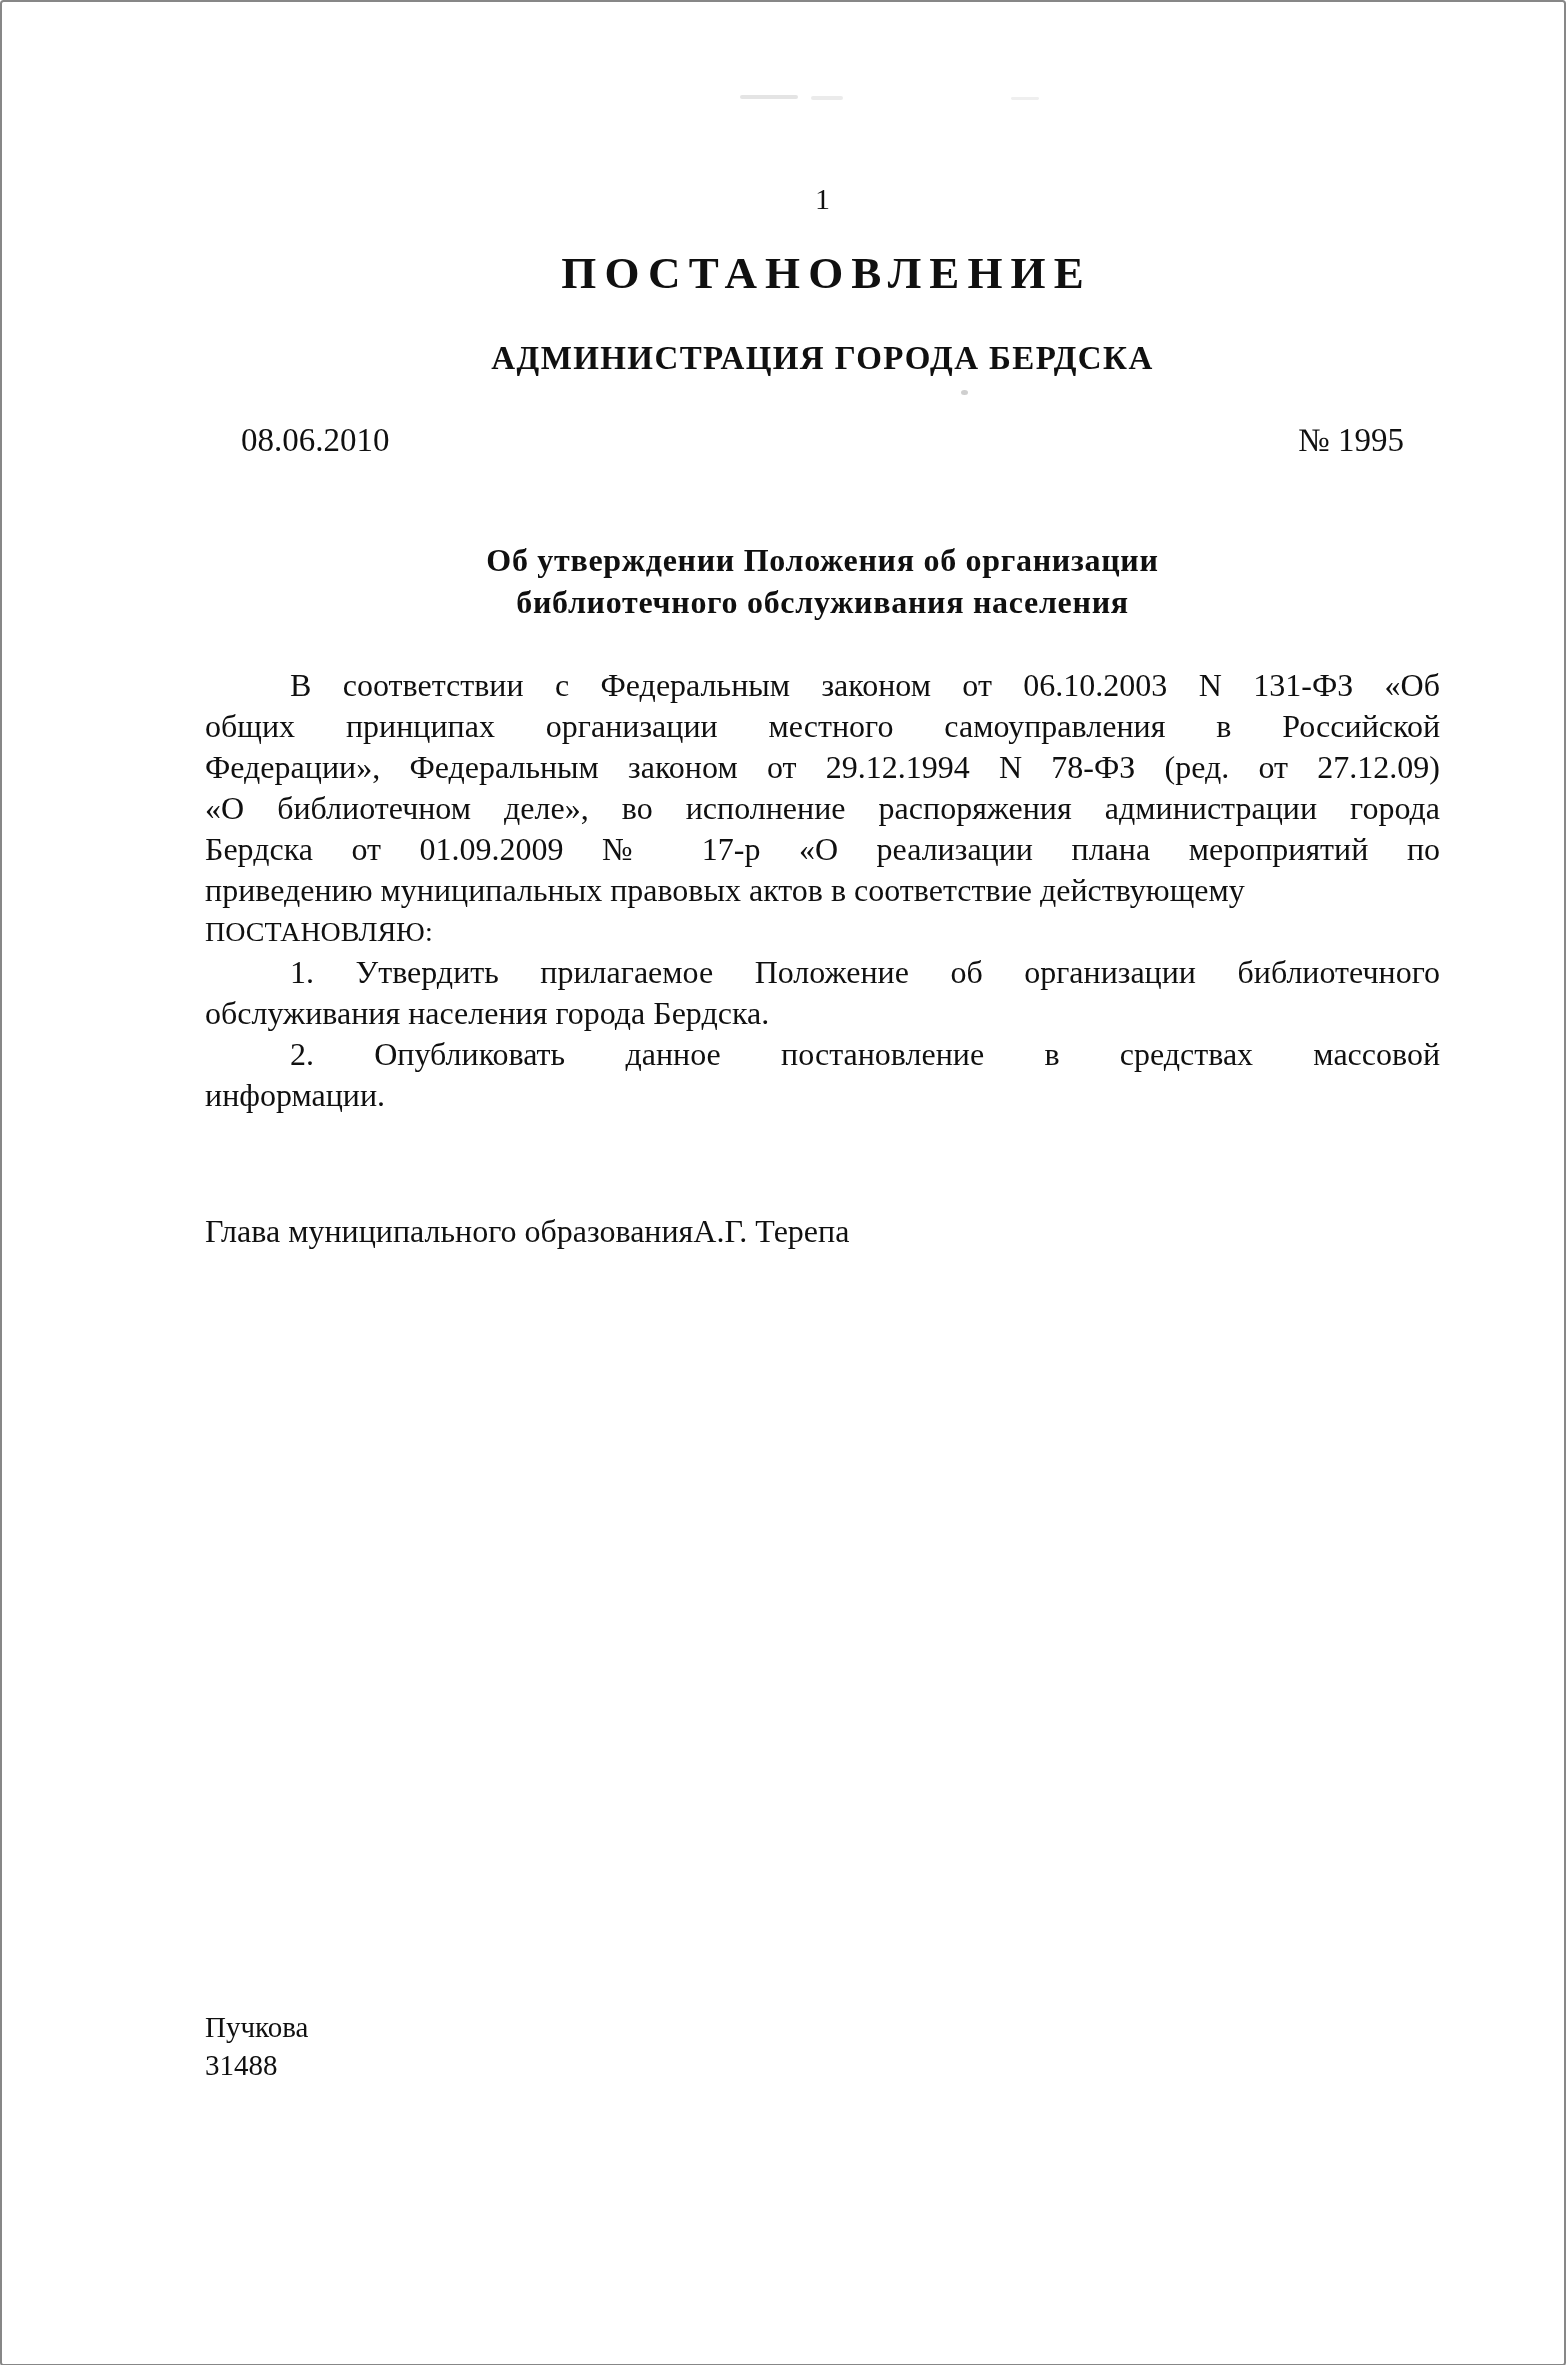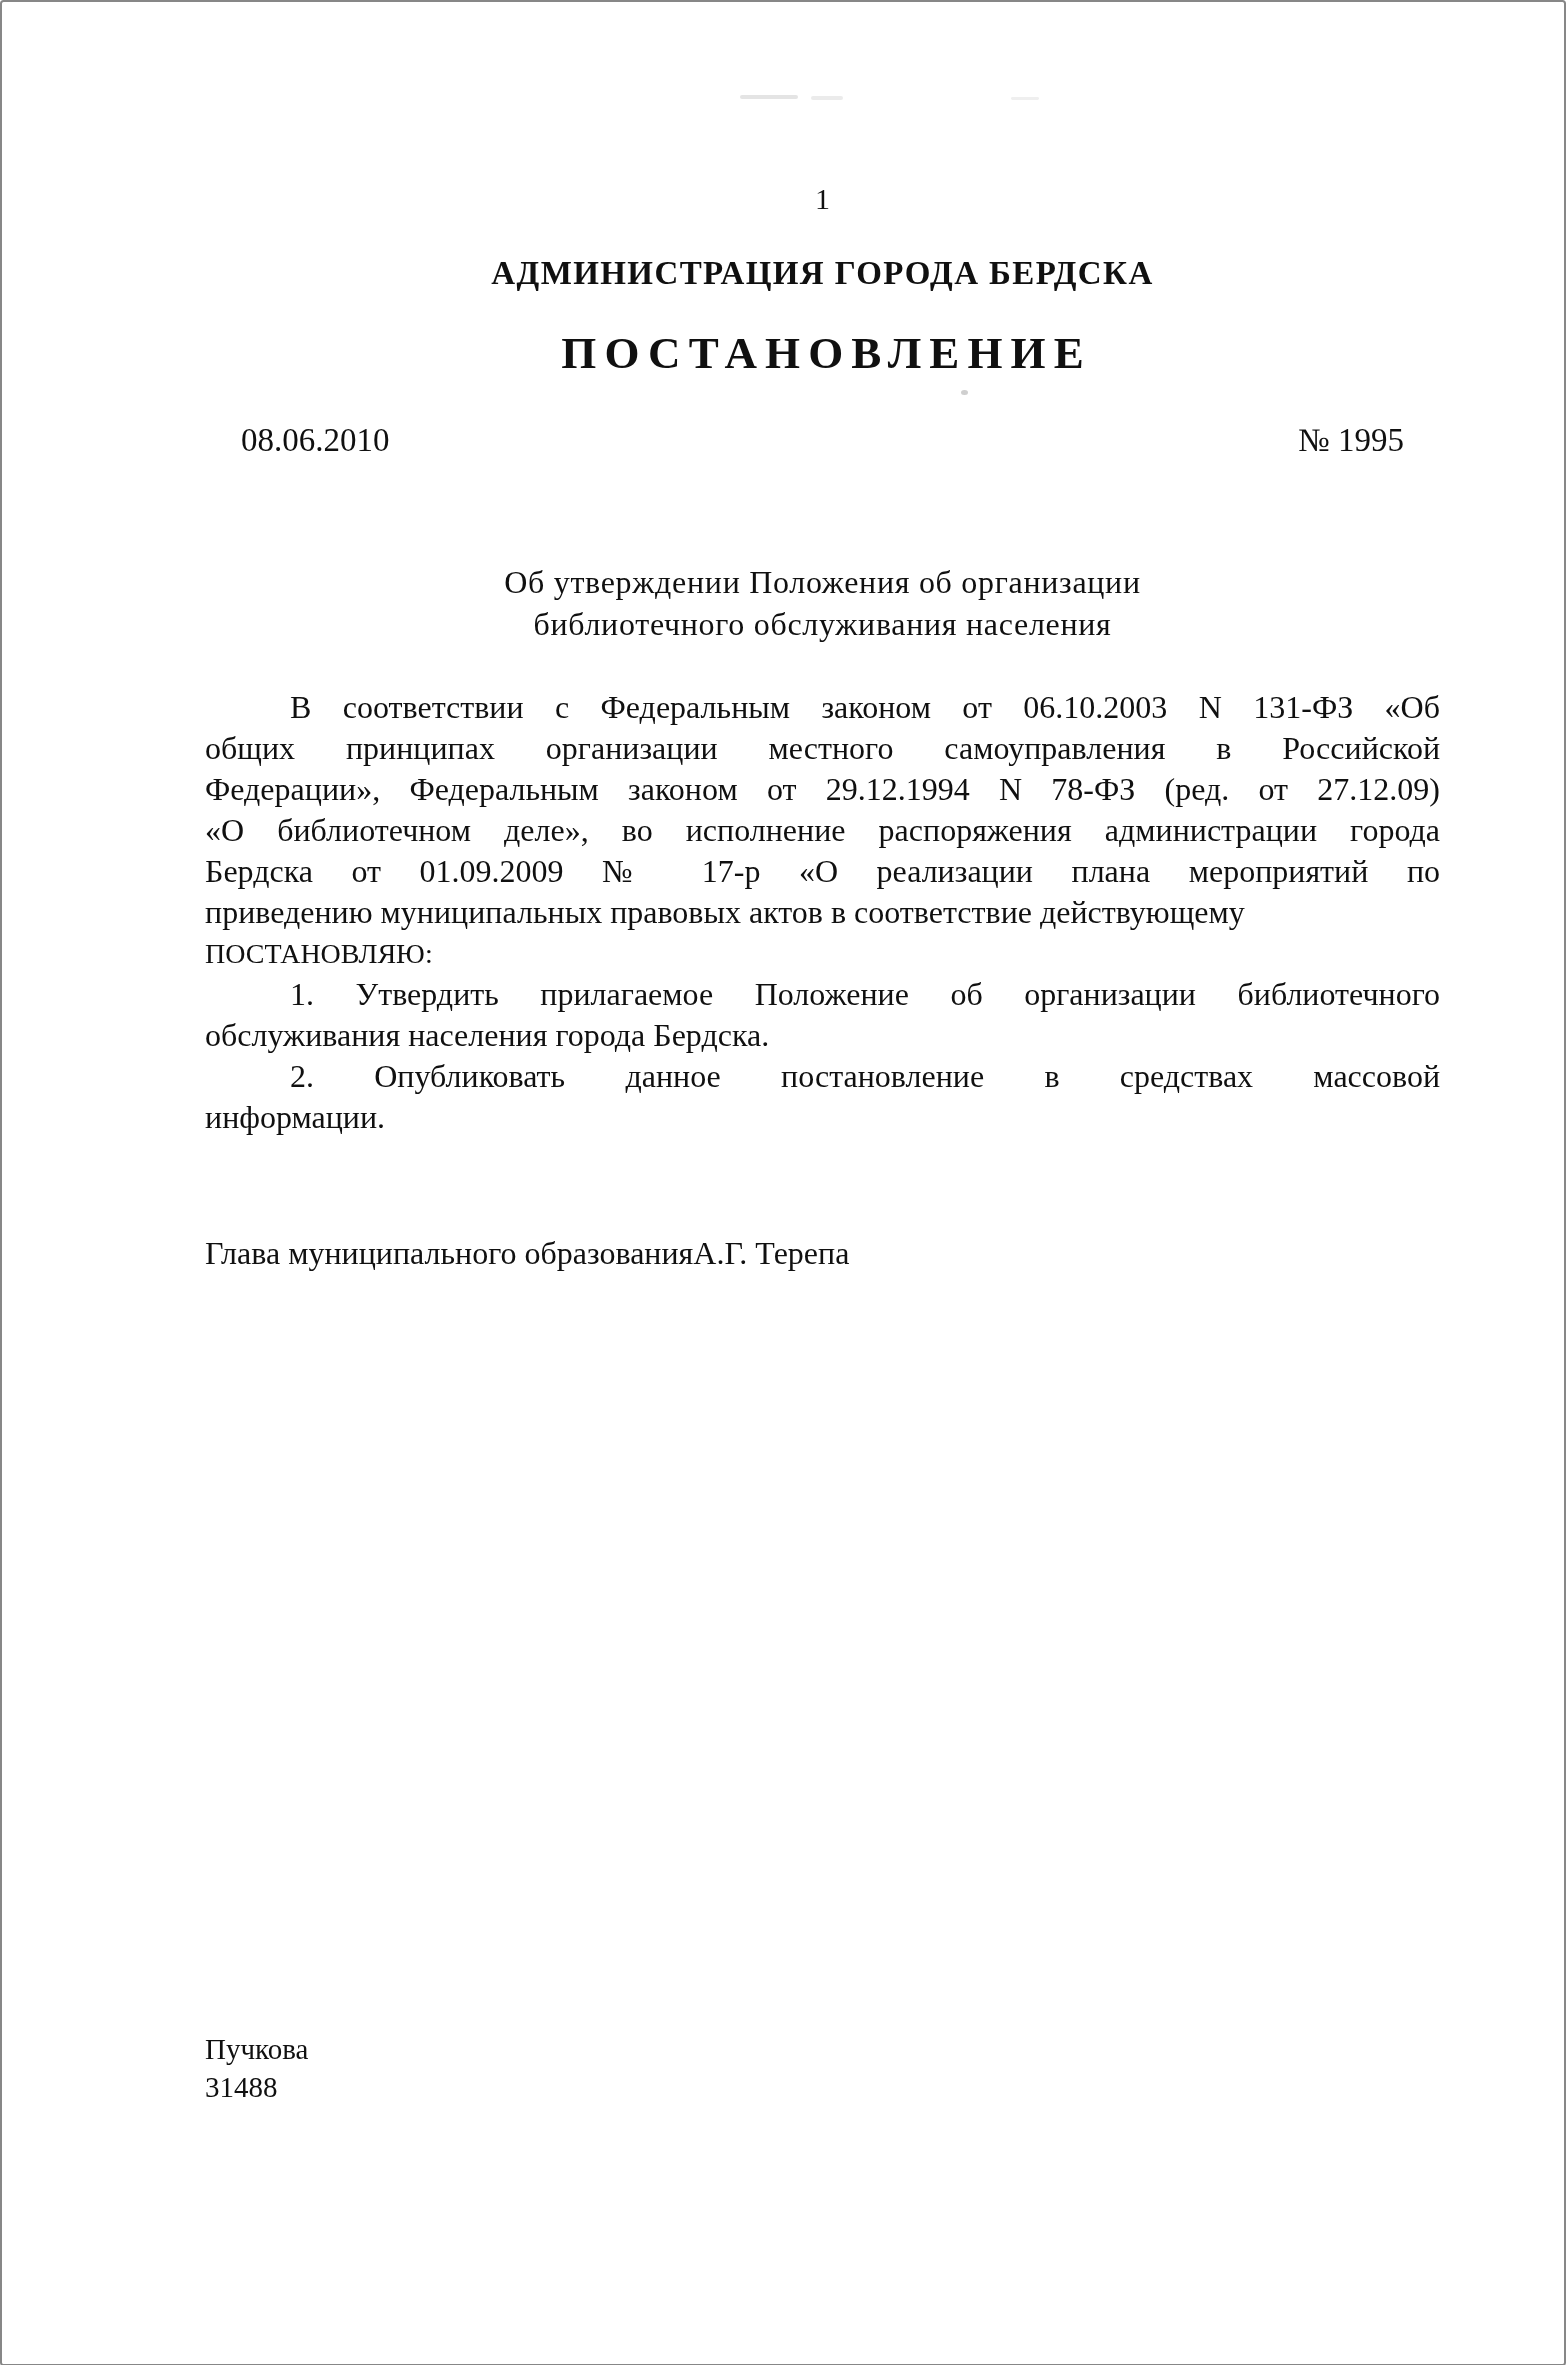--- a/index.html
+++ b/index.html
@@ -53,25 +53,26 @@
   }
   #daterow {
     margin-top: 43px;
     display: flex;
     justify-content: space-between;
     padding: 0 36px;
     font-size: 33px;
     line-height: 36px;
   }
   #subject {
-    margin-top: 103px;
+    margin-top: 81px;
     text-align: center;
     font-size: 32px;
     line-height: 42px;
     letter-spacing: 0.7px;
+    font-weight: bold;
   }
   #body { margin-top: 42px; }
   .para {
     font-size: 32px;
     line-height: 41px;
   }
   .para .jline {
     text-align: justify;
     text-align-last: justify;
   }
@@ -100,23 +101,23 @@
 
 <div class="page">
 
   <div class="artifact a1"></div>
   <div class="artifact a2"></div>
   <div class="artifact a3"></div>
   <div class="artifact a4"></div>
 
   <div id="page-num">1</div>
 
+  <div id="doctype">ПОСТАНОВЛЕНИЕ</div>
+
   <div id="org">АДМИНИСТРАЦИЯ ГОРОДА БЕРДСКА</div>
-
-  <div id="doctype">ПОСТАНОВЛЕНИЕ</div>
 
   <div id="daterow">
     <span>08.06.2010</span>
     <span>№ 1995</span>
   </div>
 
   <div id="subject">
       <div class="subject-line">Об утверждении Положения об организации</div>
       <div class="subject-line">библиотечного обслуживания населения</div>
     </div>

